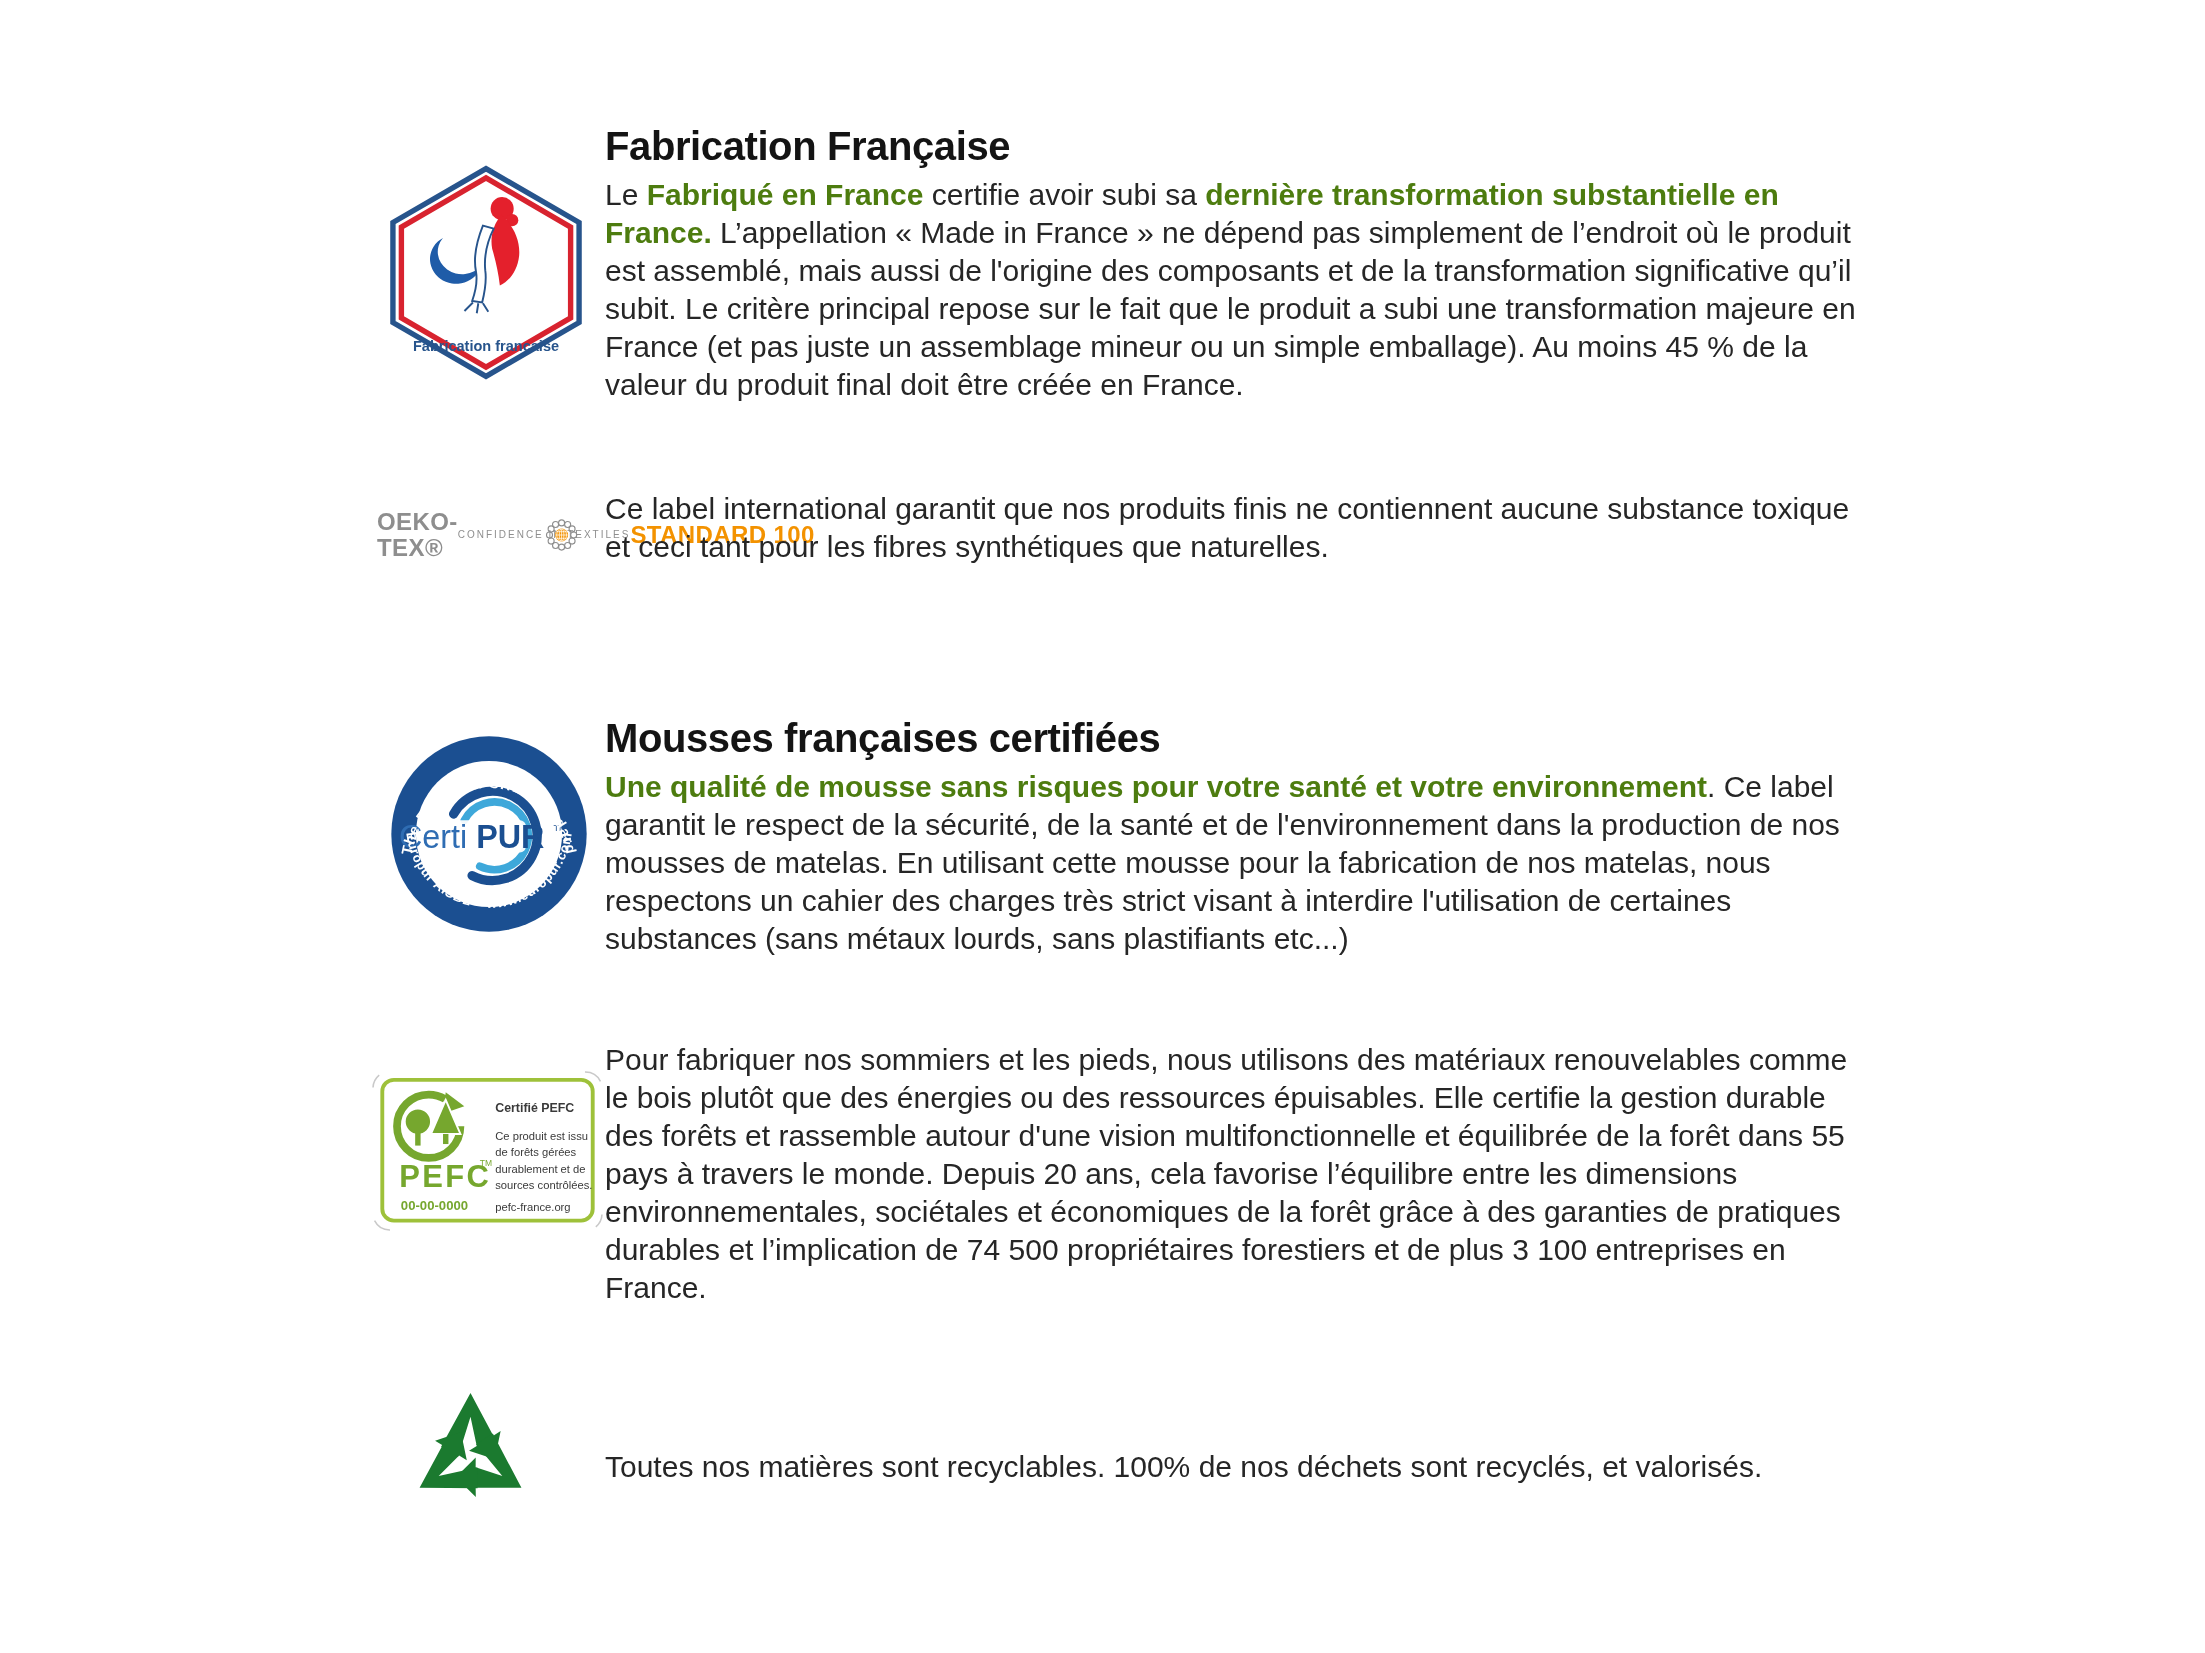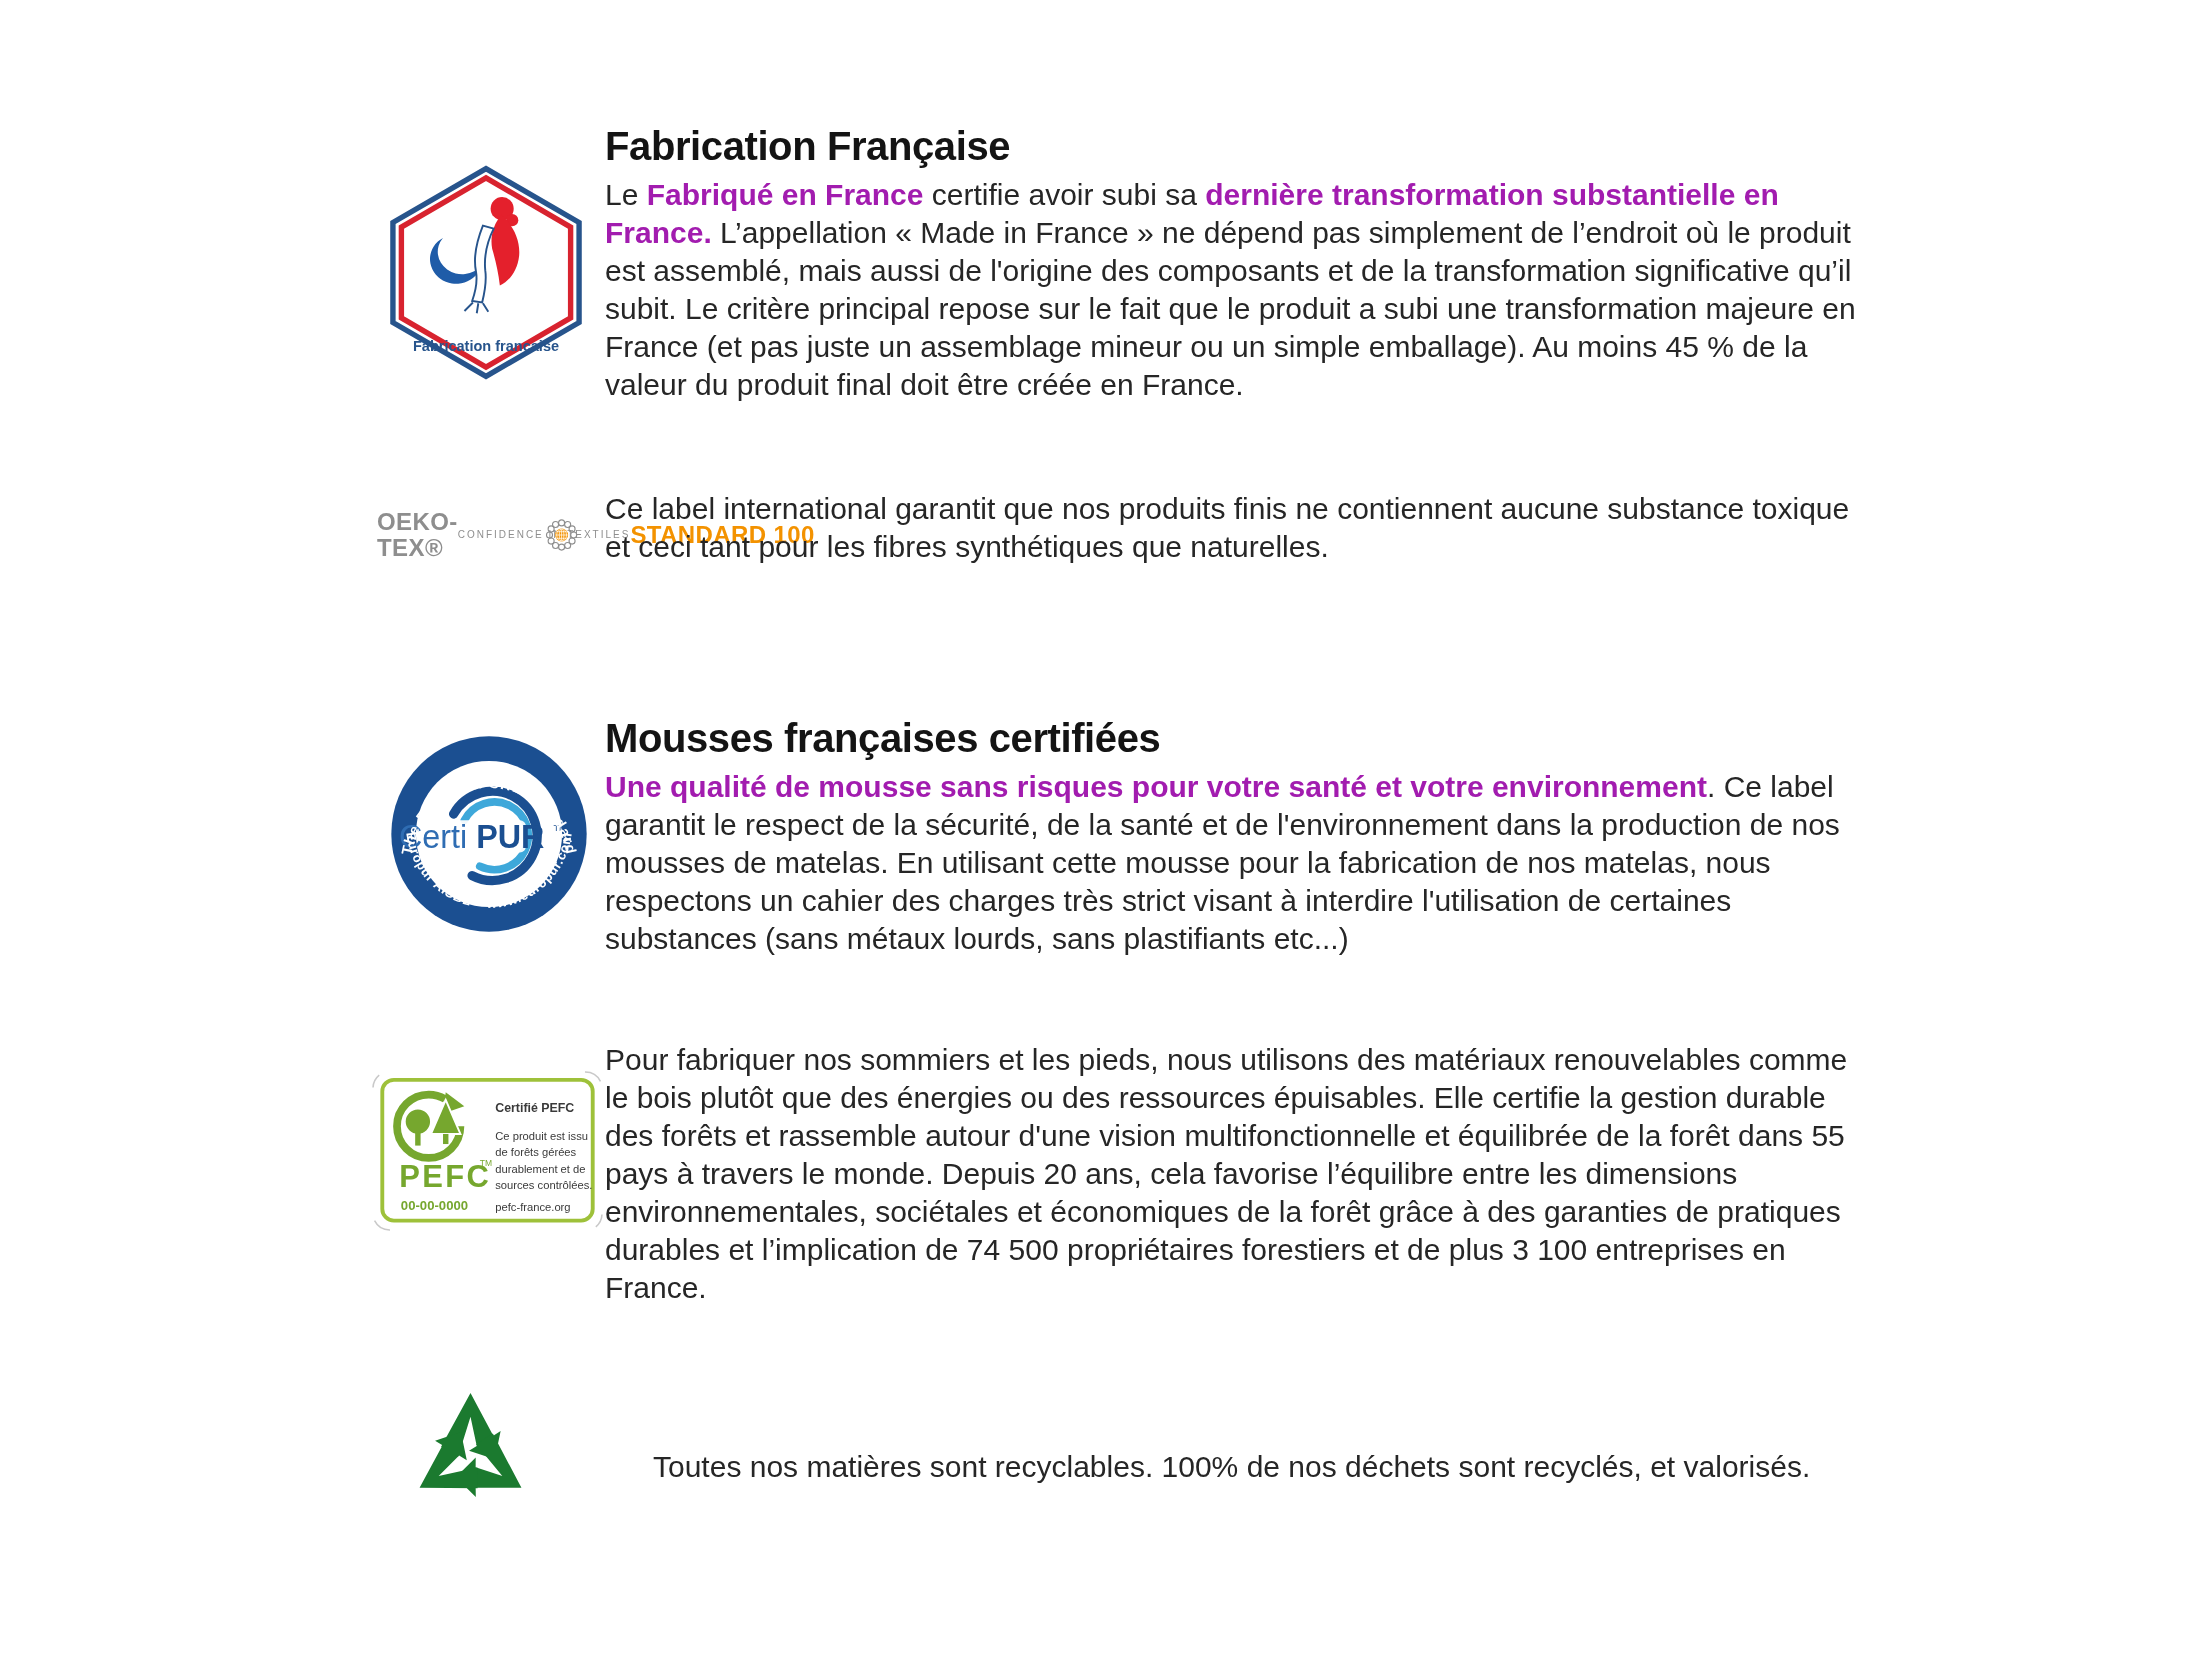--- a/index.html
+++ b/index.html
@@ -8,29 +8,29 @@
     width:2205px;height:1654px;background:#ffffff;position:relative;
     font-family:"Liberation Sans","DejaVu Sans",sans-serif;color:#232323;
     overflow:hidden;
   }
   .text-block{position:absolute;left:605px;width:1268px;}
   .sec-heading{
     font-size:40px;font-weight:700;color:#141414;letter-spacing:-0.4px;
     line-height:47px;margin:0 0 6.2px 0;
   }
   .sec-body{font-size:30px;line-height:38px;color:#262626;margin:0;}
-  .sec-body .b{font-weight:700;color:#a21caf;}
+  .sec-body .b{font-weight:700;color:#4d7c0f;}
   .logo{position:absolute;}
   
   .oeko{display:flex;align-items:center;gap:7.8px;}
   .oeko-lines{display:flex;flex-direction:row;align-items:center;width:158px;}
   .oeko-brand{font-size:24px;font-weight:700;color:#8e8e8e;letter-spacing:0.4px;line-height:26px;}
   .oeko-tagline{font-size:10px;font-weight:400;color:#8e8e8e;letter-spacing:2px;line-height:14px;white-space:nowrap;}
   .oeko-standard{font-size:24px;font-weight:700;color:#f39200;letter-spacing:0.4px;line-height:28px;white-space:nowrap;}
-  .recycle-line{position:absolute;left:605px;top:1448px;width:1318px;font-size:30px;line-height:38px;color:#262626;margin-left:48px;}
+  .recycle-line{position:absolute;left:605px;top:1448px;width:1318px;font-size:30px;line-height:38px;color:#262626;}
 </style>
 </head>
 <body>
 
 <div class="logo" style="left:386px;top:164px;width:200px;height:217px;">
   <svg width="200" height="217" viewBox="0 0 260 282">
 
     <polygon points="130,6 251,76 251,206 130,276 9,206 9,76" fill="#ffffff" stroke="#27548c" stroke-width="7"></polygon>
 
     <polygon points="130,18 240,82 240,200 130,264 20,200 20,82" fill="none" stroke="#d8232f" stroke-width="7"></polygon>

